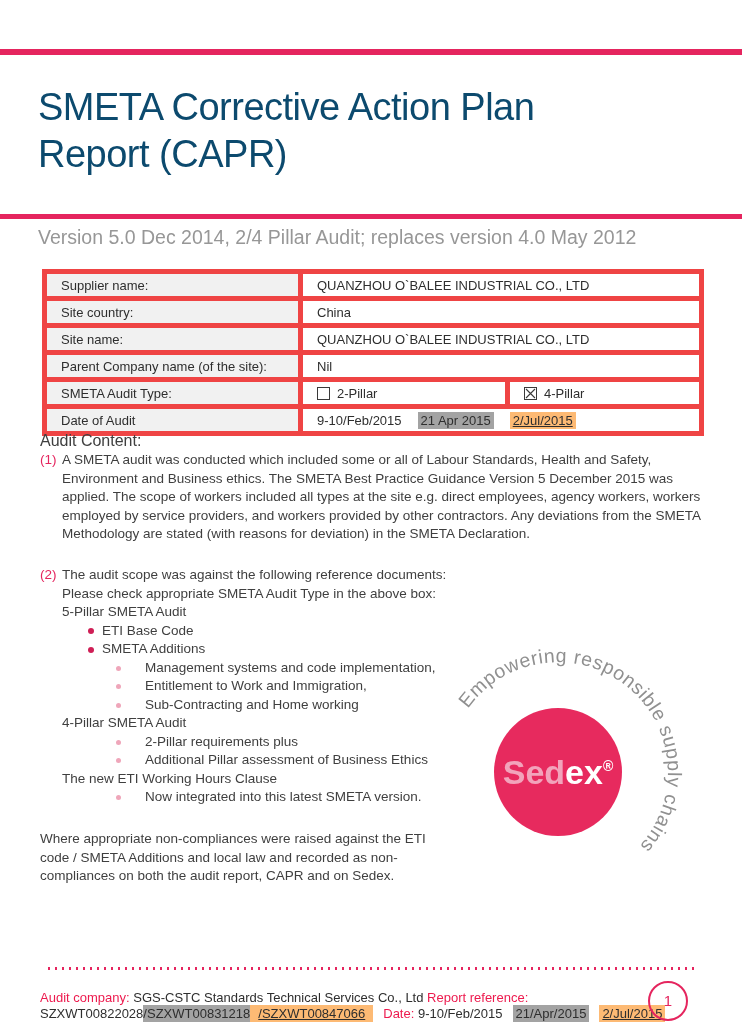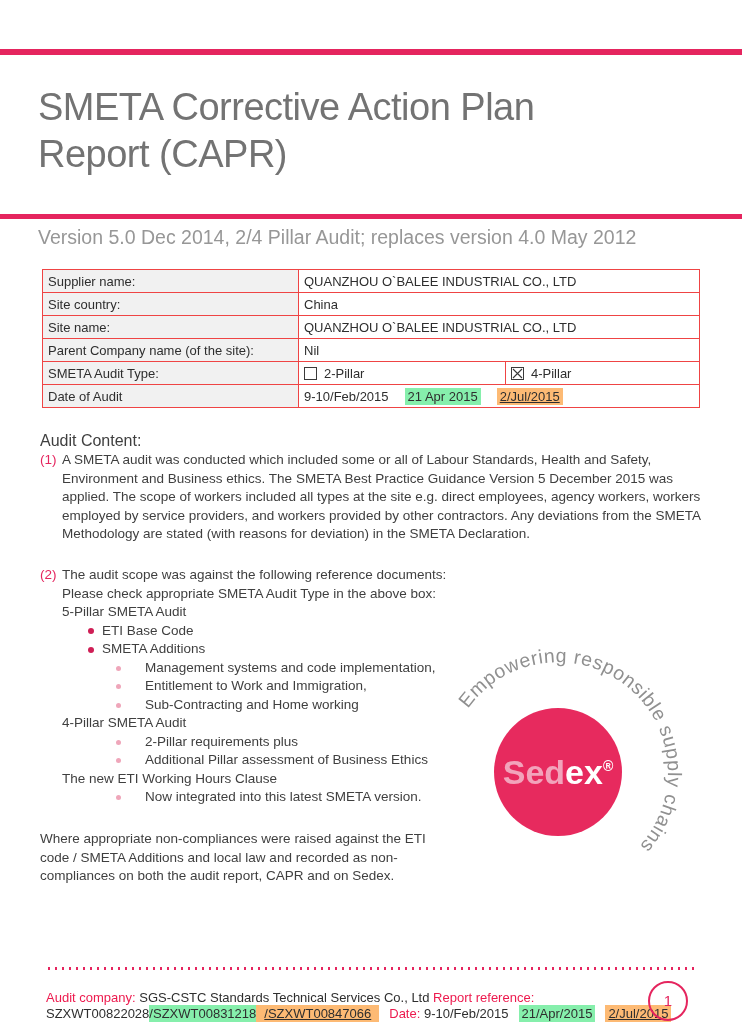--- a/index.html
+++ b/index.html
@@ -8,48 +8,48 @@
     background:#ffffff;
     font-family:"Liberation Sans","DejaVu Sans",sans-serif;
     color:#3f3f3f;
   }
   .bar { position:absolute; left:0; width:742px; background:#e5255e; }
   .bar-top { top:49px; height:6px; }
   .bar-mid { top:214px; height:5px; }
 
   .page-title {
     position:absolute; left:38px; top:84px; margin:0;
-    font-size:38px; line-height:47px; font-weight:400; color:#737373;
+    font-size:38px; line-height:47px; font-weight:400; color:#0c4a6e;
     letter-spacing:-0.5px;
   }
   .version {
     position:absolute; left:38px; top:226px;
     font-size:19.5px; color:#979797;
   }
 
   
   table.info {
     position:absolute; left:42px; top:269px; width:657px;
     border-collapse:collapse; table-layout:fixed;
     font-size:13px; color:#2e2e2e;
   }
   table.info td {
-    border:1px solid #ef4444; height:22px; padding:0 0 0 5px;
+    border:5px solid #ef4444; height:22px; padding:0 0 0 14px;
     vertical-align:middle; white-space:nowrap; overflow:hidden;
   }
   td.lbl { background:#f1f1f1; }
   col.c1 { width:256px; } col.c2 { width:207px; } col.c3 { width:194px; }
 
   .checkbox {
     display:inline-block; width:11px; height:11px; border:1.5px solid #3a3a3a;
     vertical-align:-2px; margin-right:7px; background:#fff; position:relative;
   }
   .checkbox svg { position:absolute; left:0; top:0; }
 
-  .hl-y { background:#86efac; padding:1px 3px; }
+  .hl-y { background:#a3a3a3; padding:1px 3px; }
   .hl-g { background:#fdba74; padding:1px 3px;text-decoration:underline; }
   .gap16 { margin-left:16px; }
   .gap10 { margin-left:10px; }
 
   
   .content-head { position:absolute; left:40px; top:432px; font-size:16px; }
   .item { position:absolute; left:40px; display:flex; font-size:13.5px; line-height:18.5px; }
   .item .num { color:#e5255e; width:22px; flex:0 0 22px; }
   .item1 { top:451px; width:662px; }
   .item2 { top:566px; width:662px; }
@@ -67,21 +67,21 @@
 
   
   .logo-svg { position:absolute; left:428px; top:628px; }
 
   
   .dotted {
     position:absolute; left:46px; top:966px; width:648px; height:5px;
     background-image:radial-gradient(circle 1.5px at 3px 2.5px, #e5255e 95%, rgba(0,0,0,0));
     background-size:7px 5px; background-repeat:repeat-x;
   }
-  .footer { position:absolute; left:46px; top:990px; font-size:13px; line-height:16px; color:#2e2e2e; white-space:nowrap; }
+  .footer { position:absolute; left:40px; top:990px; font-size:13px; line-height:16px; color:#2e2e2e; white-space:nowrap; }
   .pink { color:#ed1a4e; }
   .page-circle {
     position:absolute; left:648px; top:981px; width:40px; height:40px;
     border:2.5px solid #e5255e; border-radius:50%; box-sizing:border-box;
     color:#e5255e; font-size:15px; line-height:35px; text-align:center;
   }
 </style>
 </head>
 <body>
 

